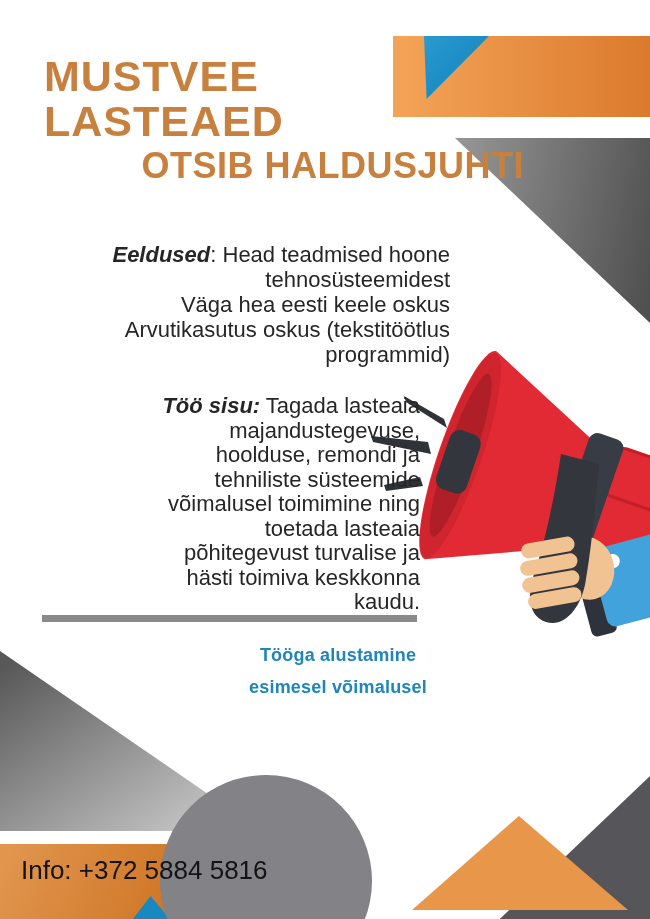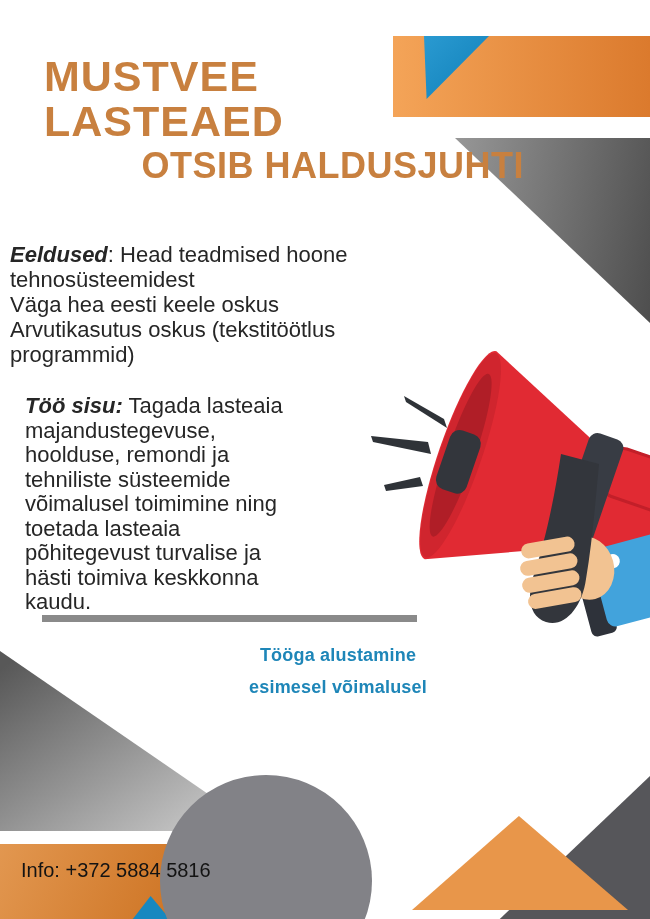--- a/index.html
+++ b/index.html
@@ -62,21 +62,21 @@
     background:var(--accent-orange,#E8964A);
     clip-path:polygon(49.5% 0, 100% 100%, 0 100%);
   }
 
   
   .title { left:44px; top:18px; width:480px; color:var(--title-orange,#C8803F); font-weight:800; }
   .title .big  { font-size:43px; line-height:45px; letter-spacing:1px; }
   .title .small{ font-size:36px; line-height:35px; letter-spacing:0.5px; }
   .title .small.first { margin-top:4px;text-align:right; }
 
-  .block { color:var(--body-text,#262626); text-align:left; white-space:pre-line; }
+  .block { color:var(--body-text,#262626); text-align:right; white-space:pre-line; }
   .requirements {
     left:10px; top:206px; width:440px;
     font-size:22px; line-height:25px; font-weight:500;
   }
   .job {
     left:25px; top:358px; width:395px;
     font-size:22px; line-height:24.5px; font-weight:500;
   }
   .bold-label { font-weight:700; font-style:italic; white-space:pre-line; }
 
@@ -87,21 +87,21 @@
     text-align:center; white-space:pre-line; letter-spacing:0.2px;
   }
   .cv-text {
     left:17px; top:736px; width:620px;
     color:var(--accent-pink,#F8545C);
     font-size:37px; line-height:40px; font-weight:800;
     letter-spacing:0.5px; white-space:pre-line;
   }
   .info-text {
     left:21px; top:818px; width:400px;
-    color:#131313; font-size:20px; line-height:32px; font-weight:500;
+    color:#131313; font-size:26px; line-height:32px; font-weight:500;
   }
 
   .megaphone-svg { left:355px; top:300px; width:295px; height:312px; }
 </style>
 </head>
 <body>
 
 <div class="poster">
 
   <div class="abs shape-orange-top"></div>

